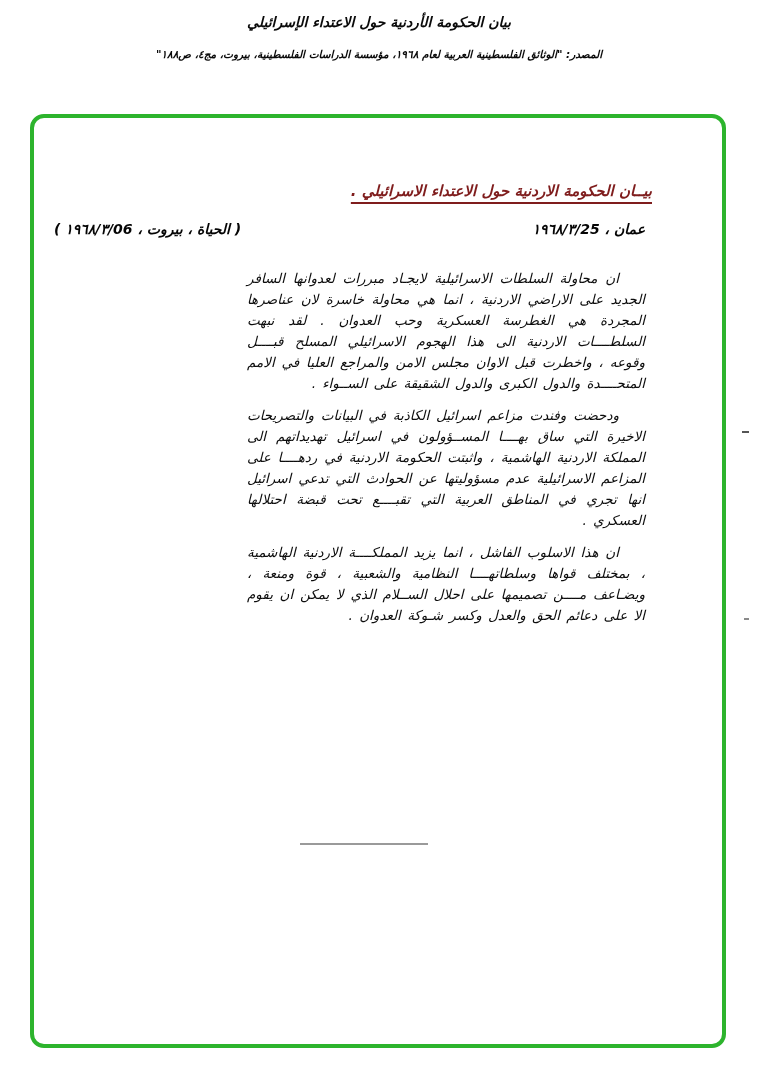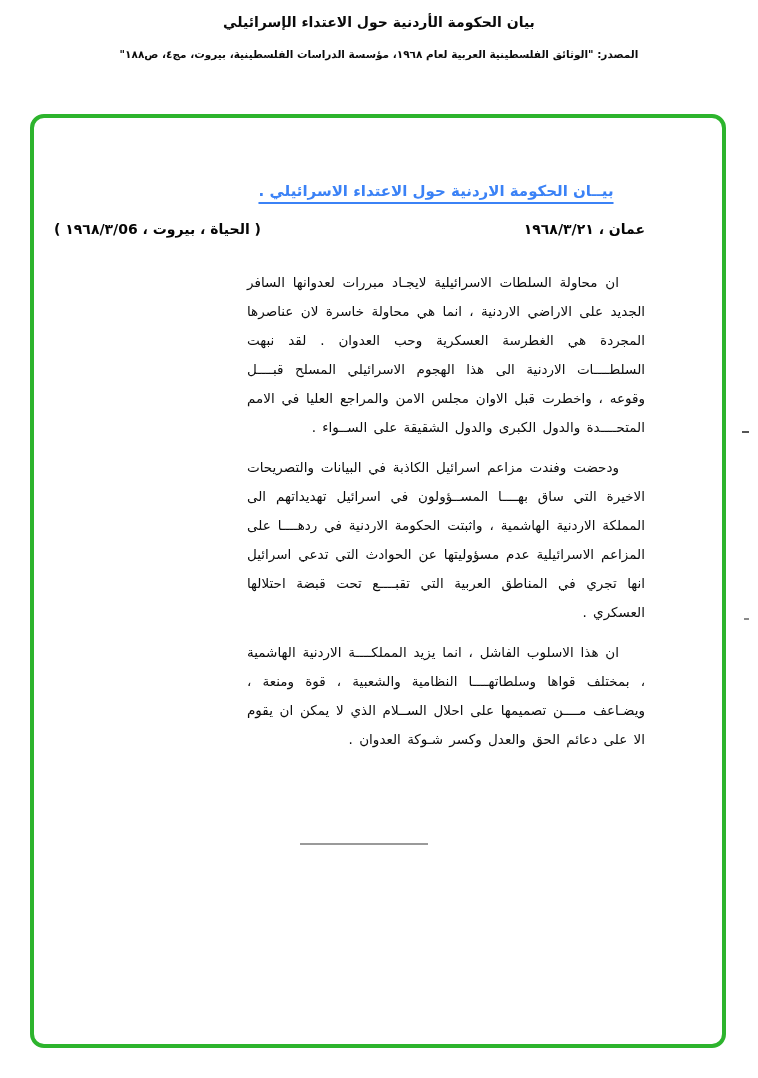--- a/index.html
+++ b/index.html
@@ -9,20 +9,21 @@
     font-family:"DejaVu Sans", sans-serif;
     color:#111;
     position:relative;
     overflow:hidden;
   }
   .page {
     position:relative;
     width:758px; height:1078px;
     background:#ffffff;
     direction:rtl;
+    font-style:italic;
   }
   
   .page-header { text-align:center; padding-top:14px; }
   .header-title {
     font-size:14px; font-weight:bold; color:#0a0a0a;
     letter-spacing:0.2px;
   }
   .header-source {
     margin-top:18px;
     font-size:10.5px; font-weight:bold; color:#0a0a0a;
@@ -33,43 +34,42 @@
     left:30px; top:114px;
     width:696px; height:934px;
     border:4px solid #2db42d;
     border-radius:14px;
     background:#ffffff;
   }
   .doc-title {
     position:absolute;
     top:64px; right:70px;
     width:432px;
-    text-align:center;
-    font-size:15px; font-weight:bold; color:#3b82f6;
+    font-size:15px; font-weight:bold; color:#7f1d1d;
     text-decoration:underline;
     text-decoration-thickness:2px;
     text-underline-offset:6px;
   }
   .dateline {
     position:absolute;
     top:103px; right:77px; left:20px;
     display:flex;
     justify-content:space-between;
     align-items:baseline;
     font-size:14px; font-weight:bold; color:#050505;
     direction:rtl;
   }
   .doc-body {
     position:absolute;
     top:150px; right:77px;
     width:398px;
     direction:rtl;
     text-align:justify;
     font-size:13.5px;
-    line-height:29px;
+    line-height:21px;
     word-spacing:2px;
     color:#0c0c0c;
   }
   .doc-body p {
     text-indent:26px;
     margin-bottom:11px;
     text-align:justify;
   }
   .doc-body p:last-child { margin-bottom:16px; }
   
@@ -100,21 +100,21 @@
   <header class="page-header">
     <h1 class="header-title">بيان الحكومة الأردنية حول الاعتداء الإسرائيلي</h1>
     <div class="header-source">المصدر: "الوثائق الفلسطينية العربية لعام ١٩٦٨، مؤسسة الدراسات الفلسطينية، بيروت، مج٤، ص١٨٨"</div>
   </header>
 
   <div class="frame" style="border-color: rgb(45, 180, 45);">
 
     <h2 class="doc-title">بيــان الحكومة الاردنية حول الاعتداء الاسرائيلي .</h2>
 
     <div class="dateline">
-      <span>عمان ، ١٩٦٨/٣/٢١</span>
+      <span>عمان ، ١٩٦٨/٣/25</span>
       <span>( الحياة ، بيروت ، ١٩٦٨/٣/06 )</span>
     </div>
 
     <div class="doc-body">
       <p>ان محاولة السلطات الاسرائيلية لايجـاد مبررات لعدوانها السافر الجديد على الاراضي الاردنية ، انما هي محاولة خاسرة لان عناصرها المجردة هي الغطرسة العسكرية وحب العدوان . لقد نبهت السلطــــات الاردنية الى هذا الهجوم الاسرائيلي المسلح قبــــل وقوعه ، واخطرت قبل الاوان مجلس الامن والمراجع العليا في الامم المتحــــدة والدول الكبرى والدول الشقيقة على الســواء .</p>
       <p>ودحضت وفندت مزاعم اسرائيل الكاذبة في البيانات والتصريحات الاخيرة التي ساق بهــــا المســؤولون في اسرائيل تهديداتهم الى المملكة الاردنية الهاشمية ، واثبتت الحكومة الاردنية في ردهــــا على المزاعم الاسرائيلية عدم مسؤوليتها عن الحوادث التي تدعي اسرائيل انها تجري في المناطق العربية التي تقبــــع تحت قبضة احتلالها العسكري .</p>
       <p>ان هذا الاسلوب الفاشل ، انما يزيد المملكــــة الاردنية الهاشمية ، بمختلف قواها وسلطاتهــــا النظامية والشعبية ، قوة ومنعة ، ويضـاعف مــــن تصميمها على احلال الســلام الذي لا يمكن ان يقوم الا على دعائم الحق والعدل وكسر شـوكة العدوان .</p>
     </div>
 
     <div class="artifact-line"></div>

